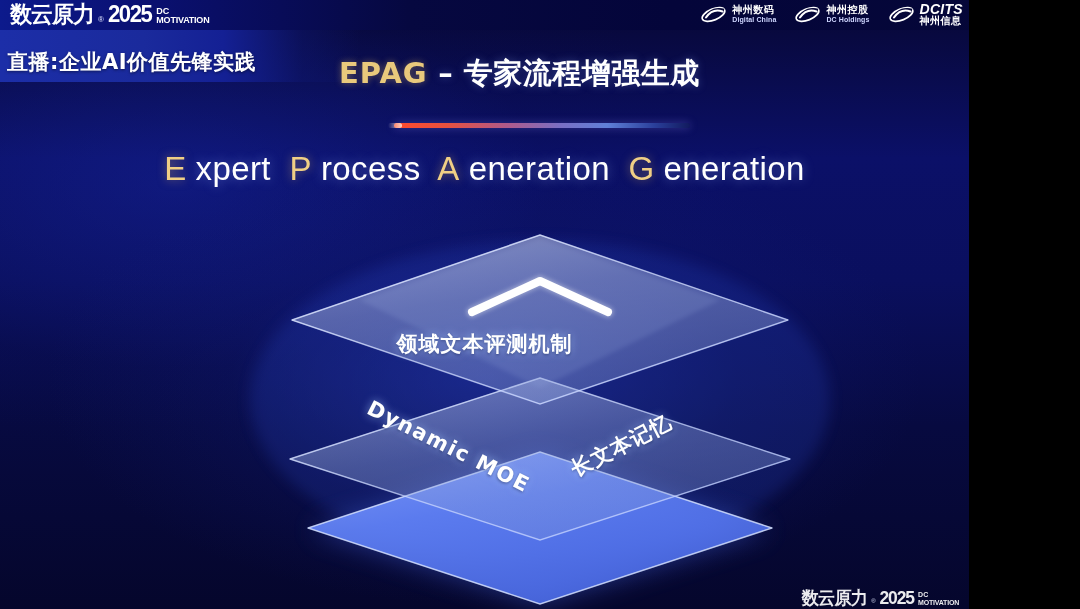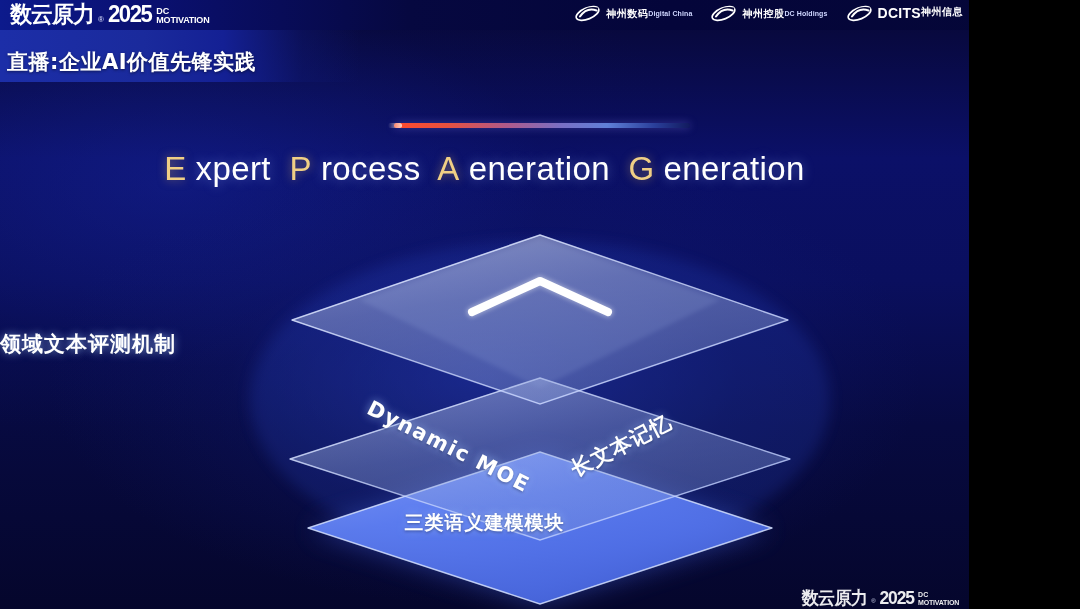--- a/index.html
+++ b/index.html
@@ -51,25 +51,25 @@
   
   .corp-logos{
     position:absolute;right:6px;top:3px;
     display:flex;align-items:center;gap:18px;
   }
   .corp{display:flex;align-items:center;gap:5px;}
   .corp .swoosh{
     width:27px;height:21px;position:relative;flex:none;
   }
   .corp .swoosh svg{display:block;}
-  .corp .ctext{display:flex;flex-direction:row;line-height:10px;}
+  .corp .ctext{display:flex;flex-direction:column;line-height:10px;}
   .corp .ccn{font-size:10px;font-weight:bold;color:#fff;letter-spacing:0.5px;
     font-family:"DejaVu Sans","Liberation Sans",sans-serif;}
   .corp .cen{font-size:7px;font-weight:bold;color:#cfd6ff;letter-spacing:0.1px;}
-  .corp .cbig{font-size:14px;font-weight:bold;color:#fff;letter-spacing:0.3px;line-height:13px;}
+  .corp .cbig{font-size:14px;font-weight:bold;color:#fff;letter-spacing:0.3px;line-height:13px;font-style:italic;}
 
   
   .live-banner{
     position:absolute;left:0;top:30px;width:360px;height:52px;
     background:linear-gradient(90deg,#1c2ea8 0%,#1a2a9c 40%,#142094 62%,rgba(14,22,110,0.45) 84%,rgba(10,16,90,0) 100%);
   }
   .live-text{
     position:absolute;left:7px;top:48px;
     font-size:21px;font-weight:bold;color:#ffffff;
     letter-spacing:0.5px;white-space:nowrap;
@@ -130,21 +130,21 @@
   }
   .diagram svg{display:block;}
 
   .layer-label{
     position:absolute;
     color:#ffffff;white-space:nowrap;
     font-family:"DejaVu Sans","Liberation Sans",sans-serif;
     text-shadow:0 0 9px rgba(160,195,255,0.75),0 1px 3px rgba(0,10,60,0.6);
   }
   #label-top{
-    left:0;right:0;top:330px;
+    left:0;right:0;top:330px;text-align:center;
     font-size:21px;font-weight:bold;letter-spacing:1px;
   }
   #label-bottom{
     left:0;right:0;top:510px;text-align:center;
     font-size:19px;font-weight:bold;letter-spacing:1px;
   }
   #label-moe{
     left:374px;top:396px;
     font-size:21px;font-weight:bold;letter-spacing:1.5px;
     transform:rotate(26.5deg);transform-origin:left top;
@@ -226,20 +226,23 @@
         <span class="cbig">DCITS</span>
         <span class="ccn">神州信息</span>
       </span>
     </div>
 
   </div>
 
   <div class="live-banner"></div>
   <div class="live-text">直播:企业AI价值先锋实践</div>
 
+  <div class="epag-title">
+    <span class="gold">EPAG</span><span class="white"> – </span><span class="white">专家流程增强生成</span>
+  </div>
 
   <div class="divider"></div>
 
   <div class="epag-sub">
     <span class="cap">E</span><span class="rest">xpert</span><span class="rest"> </span><span class="cap">P</span><span class="rest">rocess</span><span class="rest"> </span><span class="cap">A</span><span class="rest">eneration</span><span class="rest"> </span><span class="cap">G</span><span class="rest">eneration</span>
   </div>
 
   <div class="diagram">
     <svg width="1080" height="609" viewBox="0 0 1080 609">
       <defs>
@@ -299,21 +302,20 @@
       </g>
     </svg>
   </div>
 
   <div class="layer-label" id="label-top">领域文本评测机制</div>
 
   <div class="layer-label" id="label-moe">Dynamic MOE</div>
 
   <div class="layer-label" id="label-mem">长文本记忆</div>
 
-  <div class="layer-label" id="label-bottom">三类语义建模模块</div>
 
   <div class="footer-logo">
     <span class="logo-cn">数云原力</span>
     <span class="logo-reg">®</span>
     <span class="logo-year">2025</span>
     <span class="logo-dc">
       <span class="l1">DC</span>
       <span class="l2">MOTIVATION</span>
     </span>
   </div>

